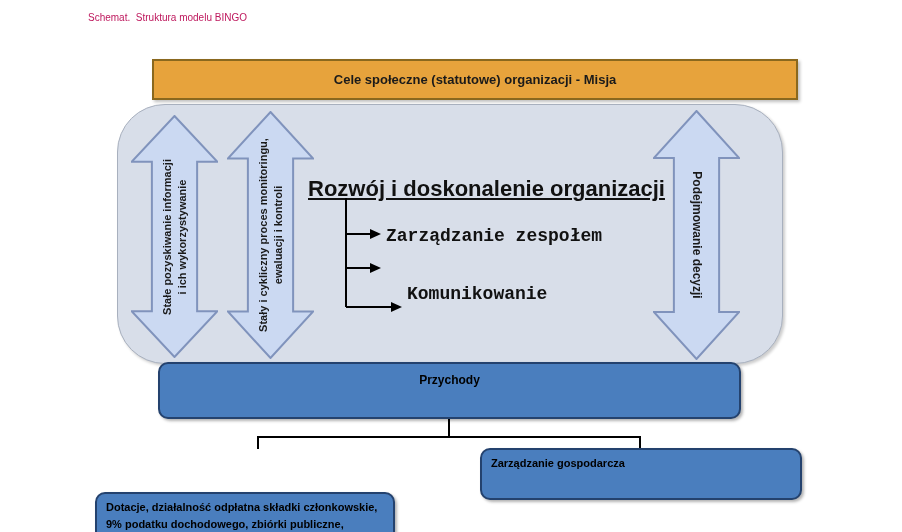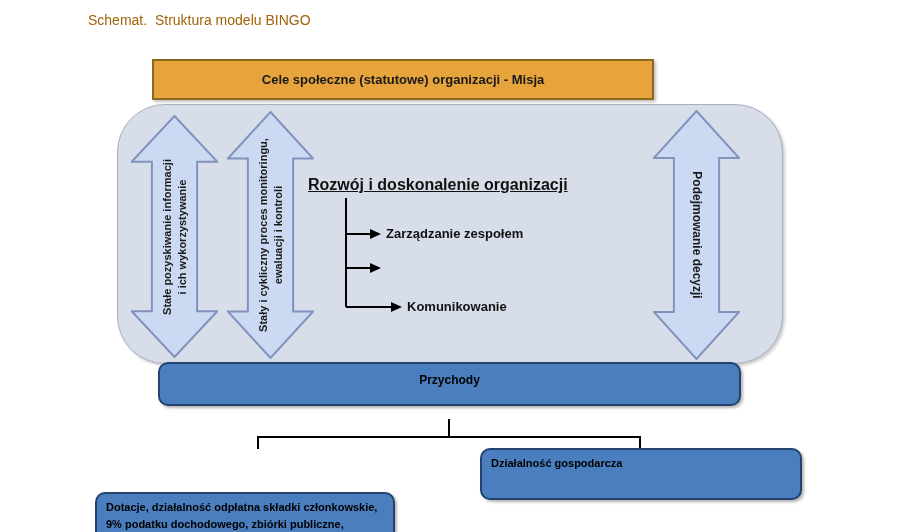--- a/index.html
+++ b/index.html
@@ -1,53 +1,53 @@
 <!DOCTYPE html>
 <html style="--mission-fill: #E7A33C; --mission-border: #8A681E; --panel-fill: #D8DEE9; --panel-border: #A8B0BE; --arrow-fill: #CBD9F2; --arrow-border: #8093BC; --box-fill: #4A7EBE; --box-border: #24426E;"><head>
 <meta charset="utf-8">
 <style>
   * { margin:0; padding:0; box-sizing:border-box; }
   html,body { background:#ffffff; }
   body { font-family:"Liberation Sans", sans-serif; }
 
   .canvas { position:relative; width:902px; height:532px; background:#fff; overflow:hidden; }
 
-  .title { position:absolute; left:88px; top:12px; font-size:14px; color:#a16207; white-space:pre-wrap; }
+  .title { position:absolute; left:88px; top:12px; font-size:10px; color:#be185d; white-space:pre-wrap; }
 
-  .mission { position:absolute; left:152px; top:59px; width:502px; height:41px;
+  .mission { position:absolute; left:152px; top:59px; width:646px; height:41px;
     background:var(--mission-fill,#E7A33C); border:2px solid var(--mission-border,#8A681E);
     display:flex; align-items:center; justify-content:center;
     font-weight:bold; font-size:13px; color:#1a1a1a; box-shadow:2px 2px 3px rgba(0,0,0,.25); }
 
   .panel { position:absolute; left:117px; top:104px; width:666px; height:260px;
     background:var(--panel-fill,#D8DEE9); border:1px solid var(--panel-border,#A8B0BE);
     border-radius:48px; box-shadow:2px 2px 3px rgba(0,0,0,.2); }
 
   .varrow { position:absolute; }
   .varrow svg { position:absolute; left:0; top:0; width:100%; height:100%; }
   .varrow polygon { fill:var(--arrow-fill,#CBD9F2); stroke:var(--arrow-border,#8093BC); }
   .vtext { position:absolute; left:50%; top:50%; width:238px;
     transform:translate(-50%,-50%) rotate(-90deg); text-align:center;
     font-size:11px; font-weight:bold; color:#1a1a1a; line-height:1.35; }
   .vtext.cw { transform:translate(-50%,-50%) rotate(90deg); font-size:12px; }
   .arrow1 { left:131px; top:115px; width:87px; height:243px; }
   .arrow2 { left:227px; top:111px; width:87px; height:248px; }
   .arrow3 { left:653px; top:110px; width:87px; height:250px; }
 
-  .heading { position:absolute; left:308px; top:176px; font-size:16px; font-weight:bold;
+  .heading { position:absolute; left:308px; top:176px; font-size:22px; font-weight:bold;
     color:#111; text-decoration:underline; white-space:nowrap; }
 
   .bracket { position:absolute; left:340px; top:198px; width:70px; height:120px; }
 
-  .item { position:absolute; font-size:13px; font-weight:bold; color:#111; white-space:nowrap; }
+  .item { position:absolute; font-size:18px; font-weight:bold; color:#111; white-space:nowrap;font-family:Liberation Mono, monospace; }
   .item0 { left:386px; top:226px; }
   .item1 { left:386px; top:260px; }
-  .item2 { left:407px; top:299px; }
+  .item2 { left:407px; top:284px; }
 
-  .revenue { position:absolute; left:158px; top:362px; width:583px; height:44px;
+  .revenue { position:absolute; left:158px; top:362px; width:583px; height:57px;
     background:var(--box-fill,#4A7EBE); border:2px solid var(--box-border,#24426E);
     border-radius:10px; text-align:center; padding-top:9px;
     font-weight:bold; font-size:12px; color:#000; box-shadow:2px 2px 3px rgba(0,0,0,.3); }
 
   .line { position:absolute; background:#000; }
   .vline1 { left:448px; top:419px; width:2px; height:18px; }
   .hline  { left:257px; top:436px; width:384px; height:2px; }
   .drop-l { left:257px; top:436px; width:2px; height:13px; }
   .drop-r { left:639px; top:436px; width:2px; height:13px; }
 
@@ -123,16 +123,16 @@
   <div class="line hline"></div>
   <div class="line drop-l"></div>
   <div class="line drop-r"></div>
 
   <div class="srcbox src0">
     <div>Dotacje, działalność odpłatna składki członkowskie,</div>
     <div>9% podatku dochodowego, zbiórki publiczne,</div>
   </div>
 
   <div class="srcbox src1">
-    <div>Działalność gospodarcza</div>
+    <div>Zarządzanie gospodarcza</div>
   </div>
 
 </div>
 
 </body></html>

